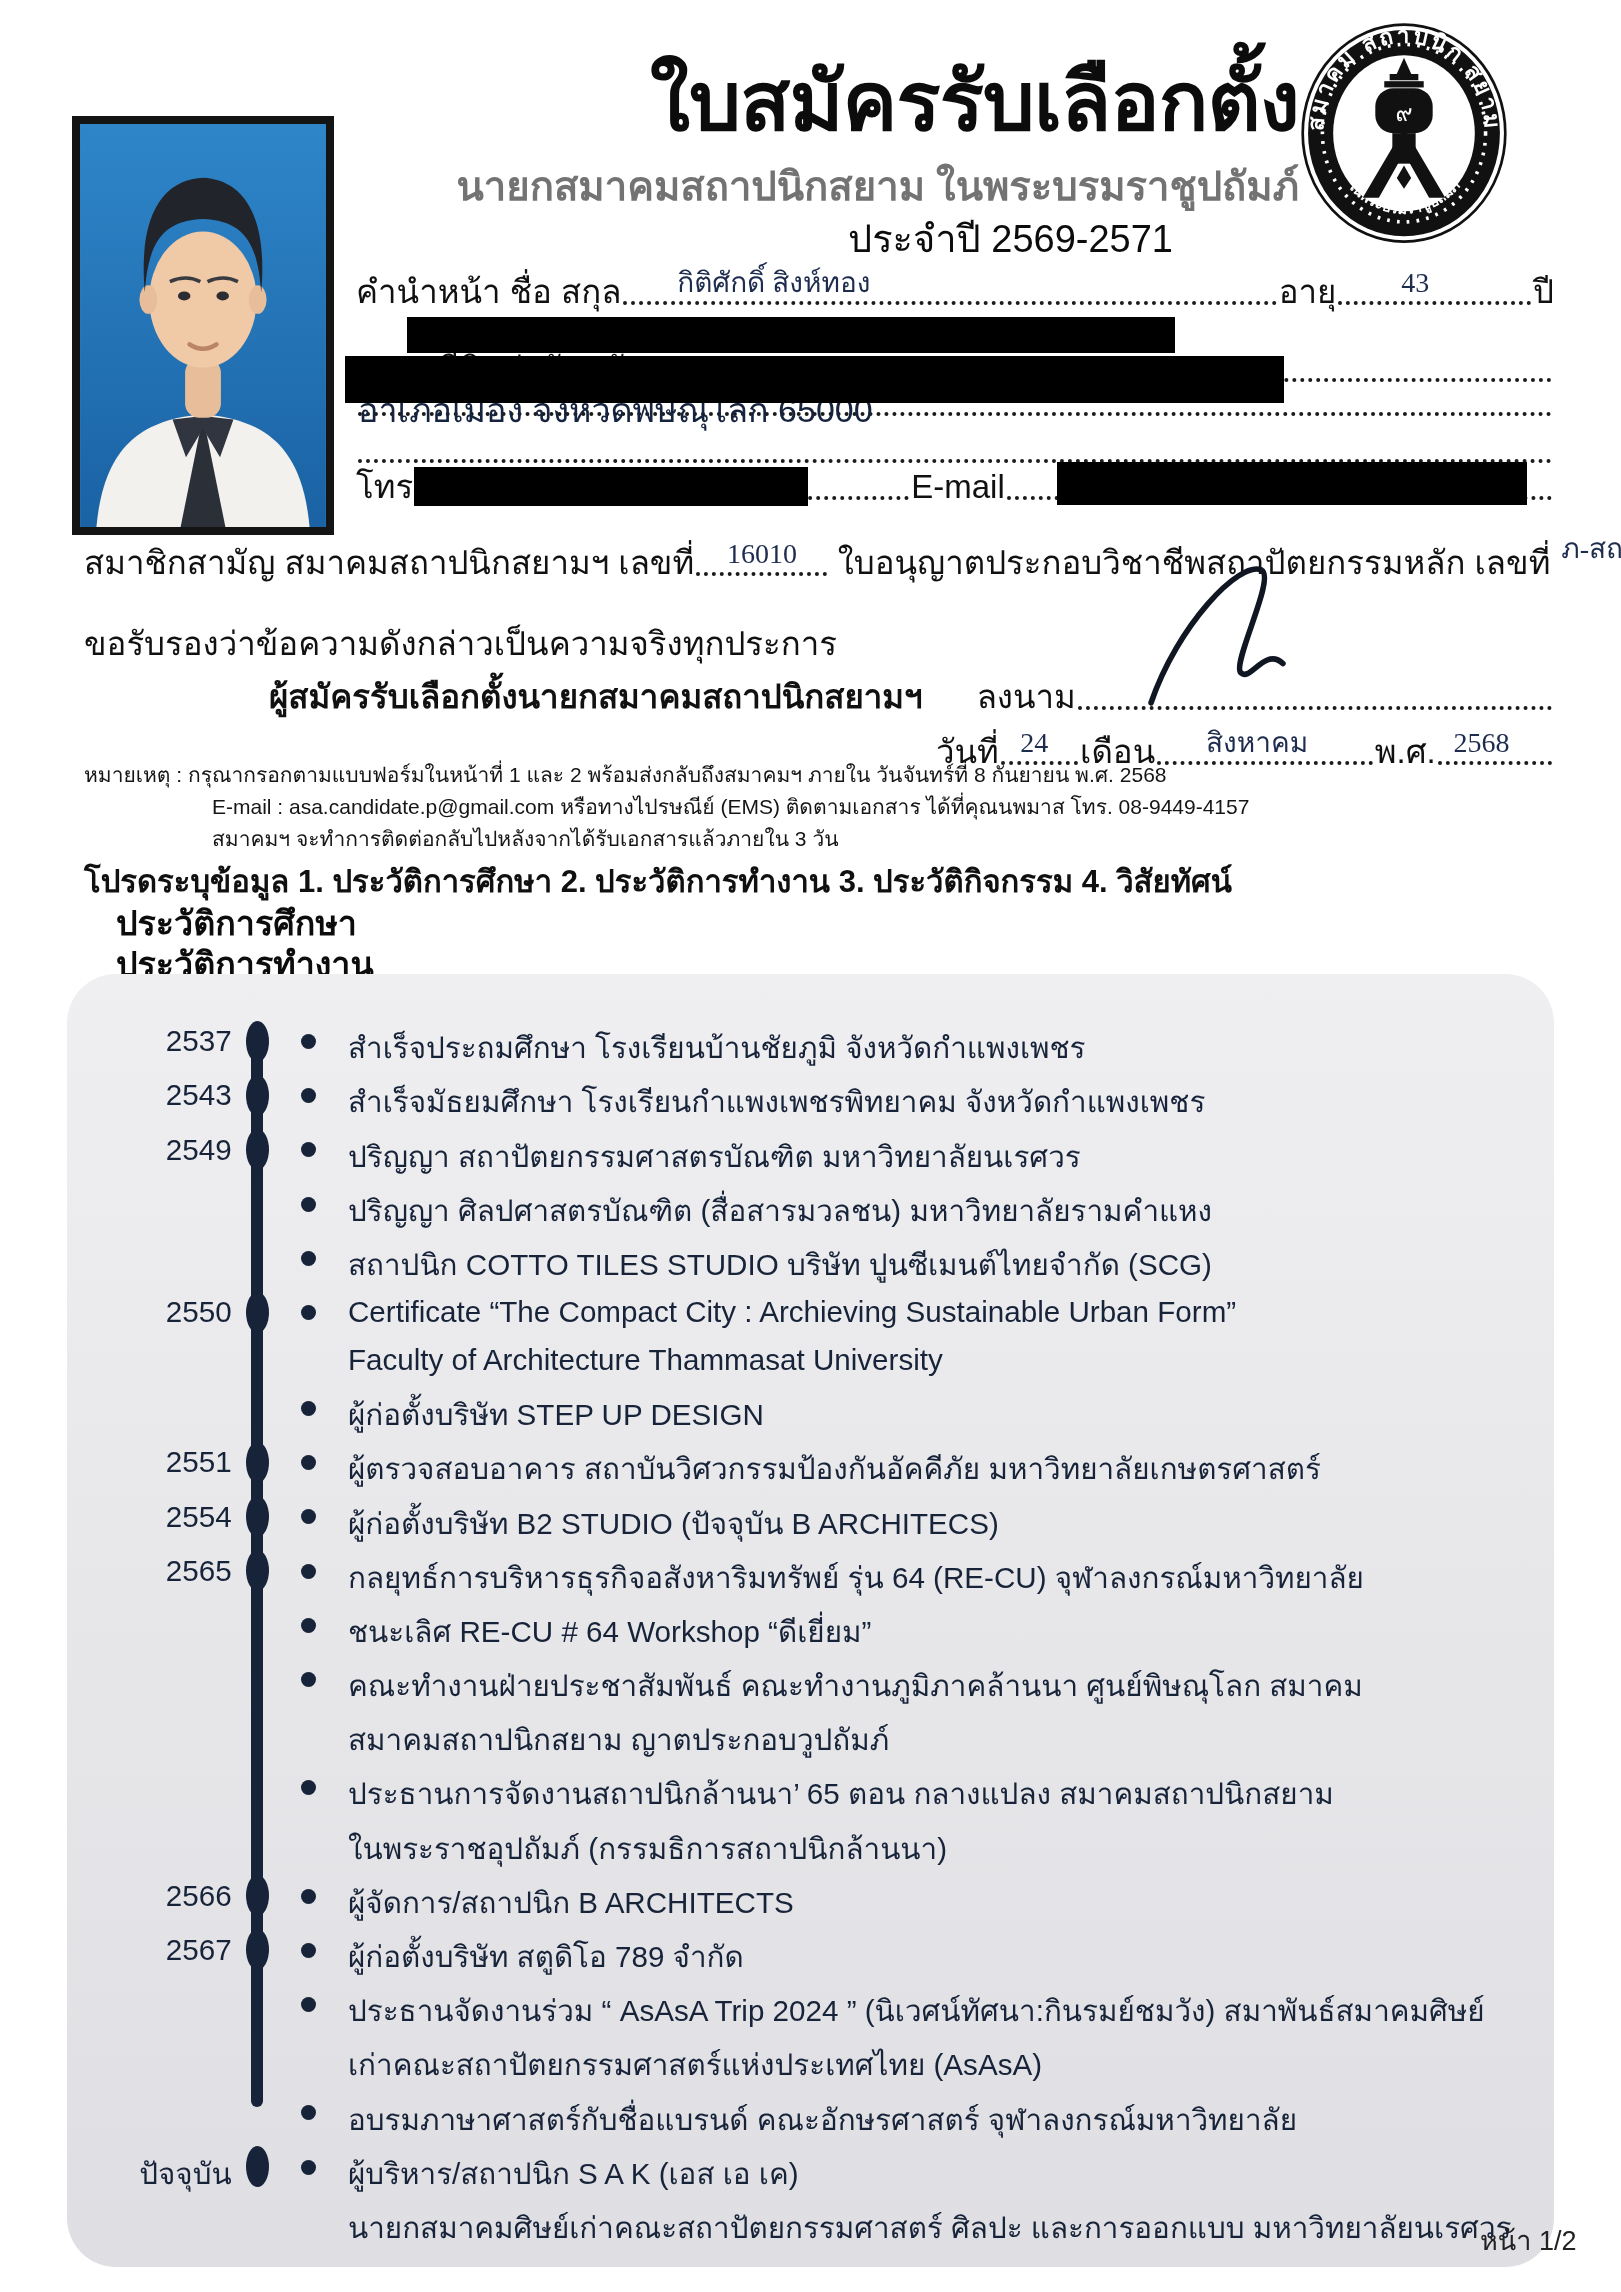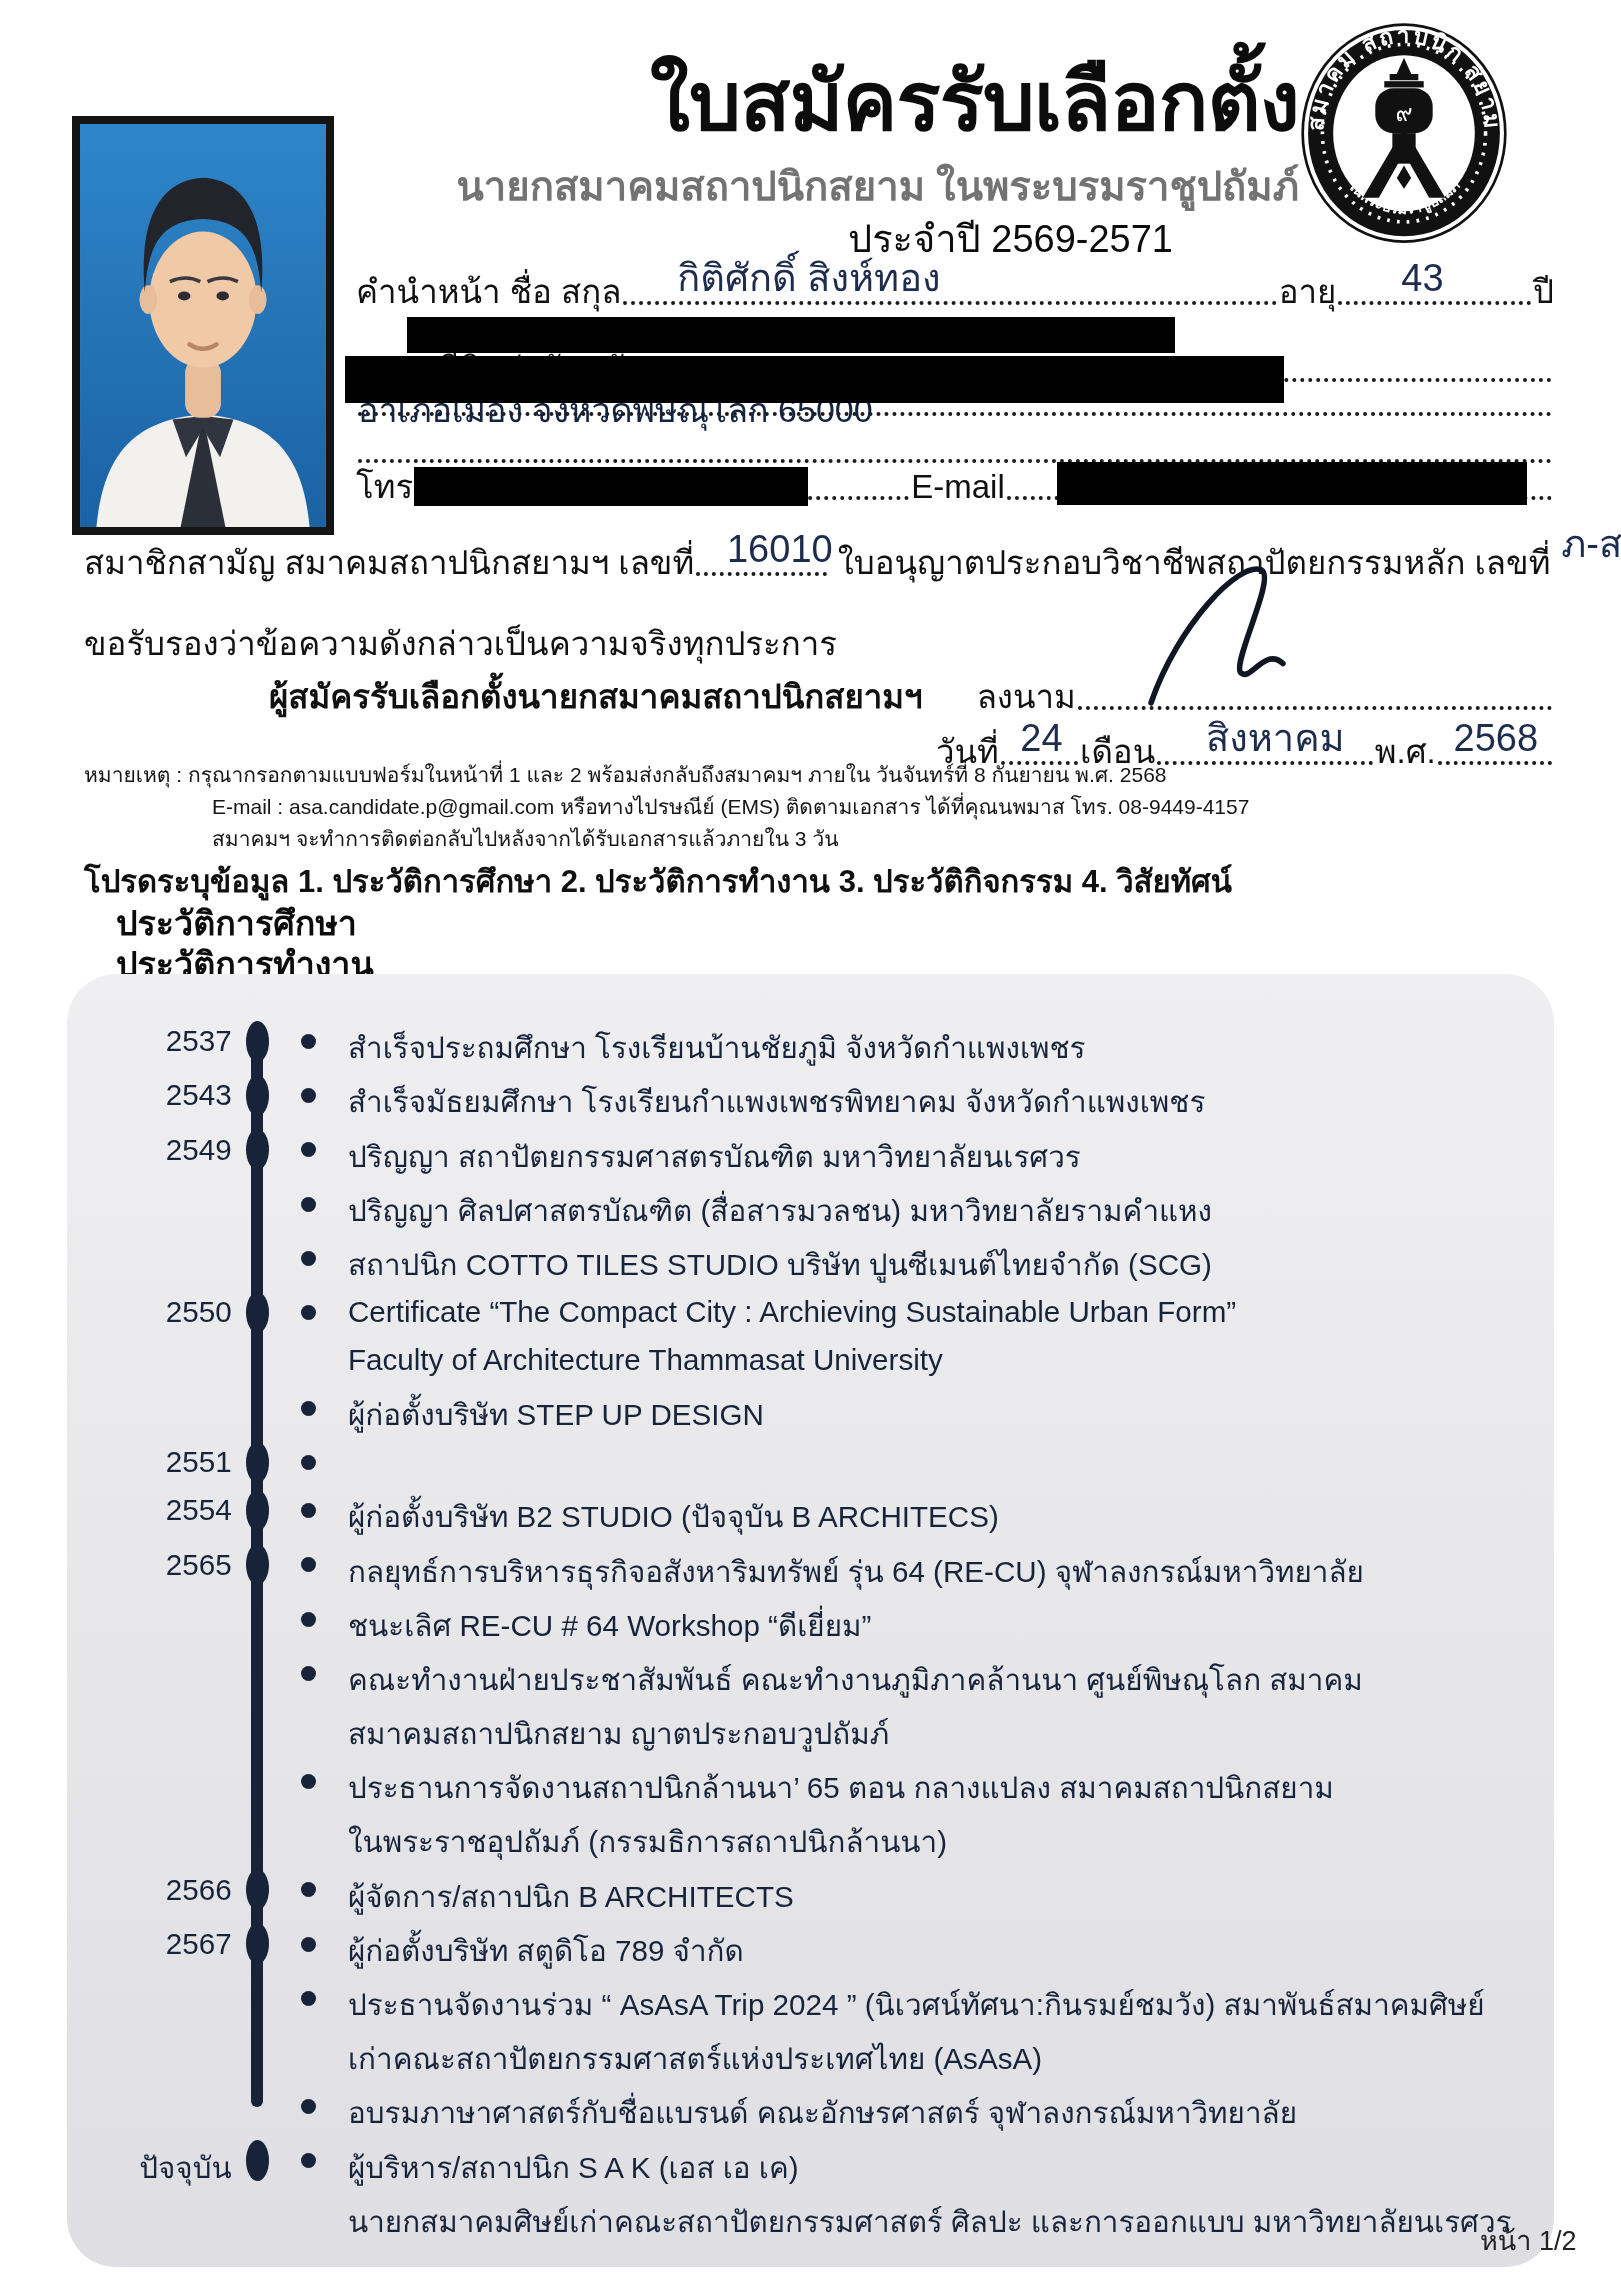--- a/index.html
+++ b/index.html
@@ -20,21 +20,21 @@
   
   .logo{position:absolute;left:1300px;top:21.5px;width:208px;height:222px;}
   
   .photo{position:absolute;left:72px;top:116px;width:262px;height:419px;border:8px solid #141414;background:#2a7fc4;}
   .photo svg{display:block;width:100%;height:100%;}
   
   .frow{position:absolute;display:flex;align-items:flex-end;height:45px;}
   .flabel{font-size:33px;line-height:1.05;white-space:nowrap;}
   .dots{position:relative;border-bottom:4.5px dotted var(--dot);height:12.5px;margin:0 1.8px 5.4px 1.8px;}
   .grow{flex:1 1 auto;}
-  .fill{position:absolute;bottom:3.6px;color:var(--ink);font-size:38px;white-space:nowrap;line-height:1;}
+  .fill{position:absolute;bottom:3.6px;color:var(--ink);font-size:28px;white-space:nowrap;line-height:1;font-family:Liberation Serif, serif;}
   .redact{position:absolute;background:#000;z-index:3;}
   .peek{position:absolute;z-index:2;color:#16233e;font-size:34px;white-space:nowrap;}
   .boldlbl{font-weight:bold;}
   .note{font-size:21px;line-height:32px;color:#151515;white-space:nowrap;}
   .note .ind{margin-left:128px;}
   .introline{position:absolute;left:84px;top:856px;font-size:31px;font-weight:bold;color:#101010;white-space:nowrap;}
   .sechead{position:absolute;left:116px;font-size:34px;font-weight:bold;color:#0c0c0c;}
   
   .panel{position:absolute;left:67px;top:974px;width:1487px;height:1293px;border-radius:49px;
     background:linear-gradient(180deg,var(--panel-top),var(--panel-bot));padding-top:43px;overflow:hidden;}
@@ -268,20 +268,21 @@
         <div class="tl-text">ผู้ก่อตั้งบริษัท STEP UP DESIGN</div>
       </div>
       <div class="tl-line-row bold">
         <div class="tl-year">2551</div>
         <div class="tl-node">
           <span class="bigdot"></span>
         </div>
         <div class="tl-bullet">
           <span class="smalldot"></span>
         </div>
+        <div class="tl-text">ผู้ตรวจสอบอาคาร สถาบันวิศวกรรมป้องกันอัคคีภัย มหาวิทยาลัยเกษตรศาสตร์</div>
       </div>
       <div class="tl-line-row">
         <div class="tl-year">2554</div>
         <div class="tl-node">
           <span class="bigdot"></span>
         </div>
         <div class="tl-bullet">
           <span class="smalldot"></span>
         </div>
         <div class="tl-text">ผู้ก่อตั้งบริษัท B2 STUDIO (ปัจจุบัน B ARCHITECS)</div>

